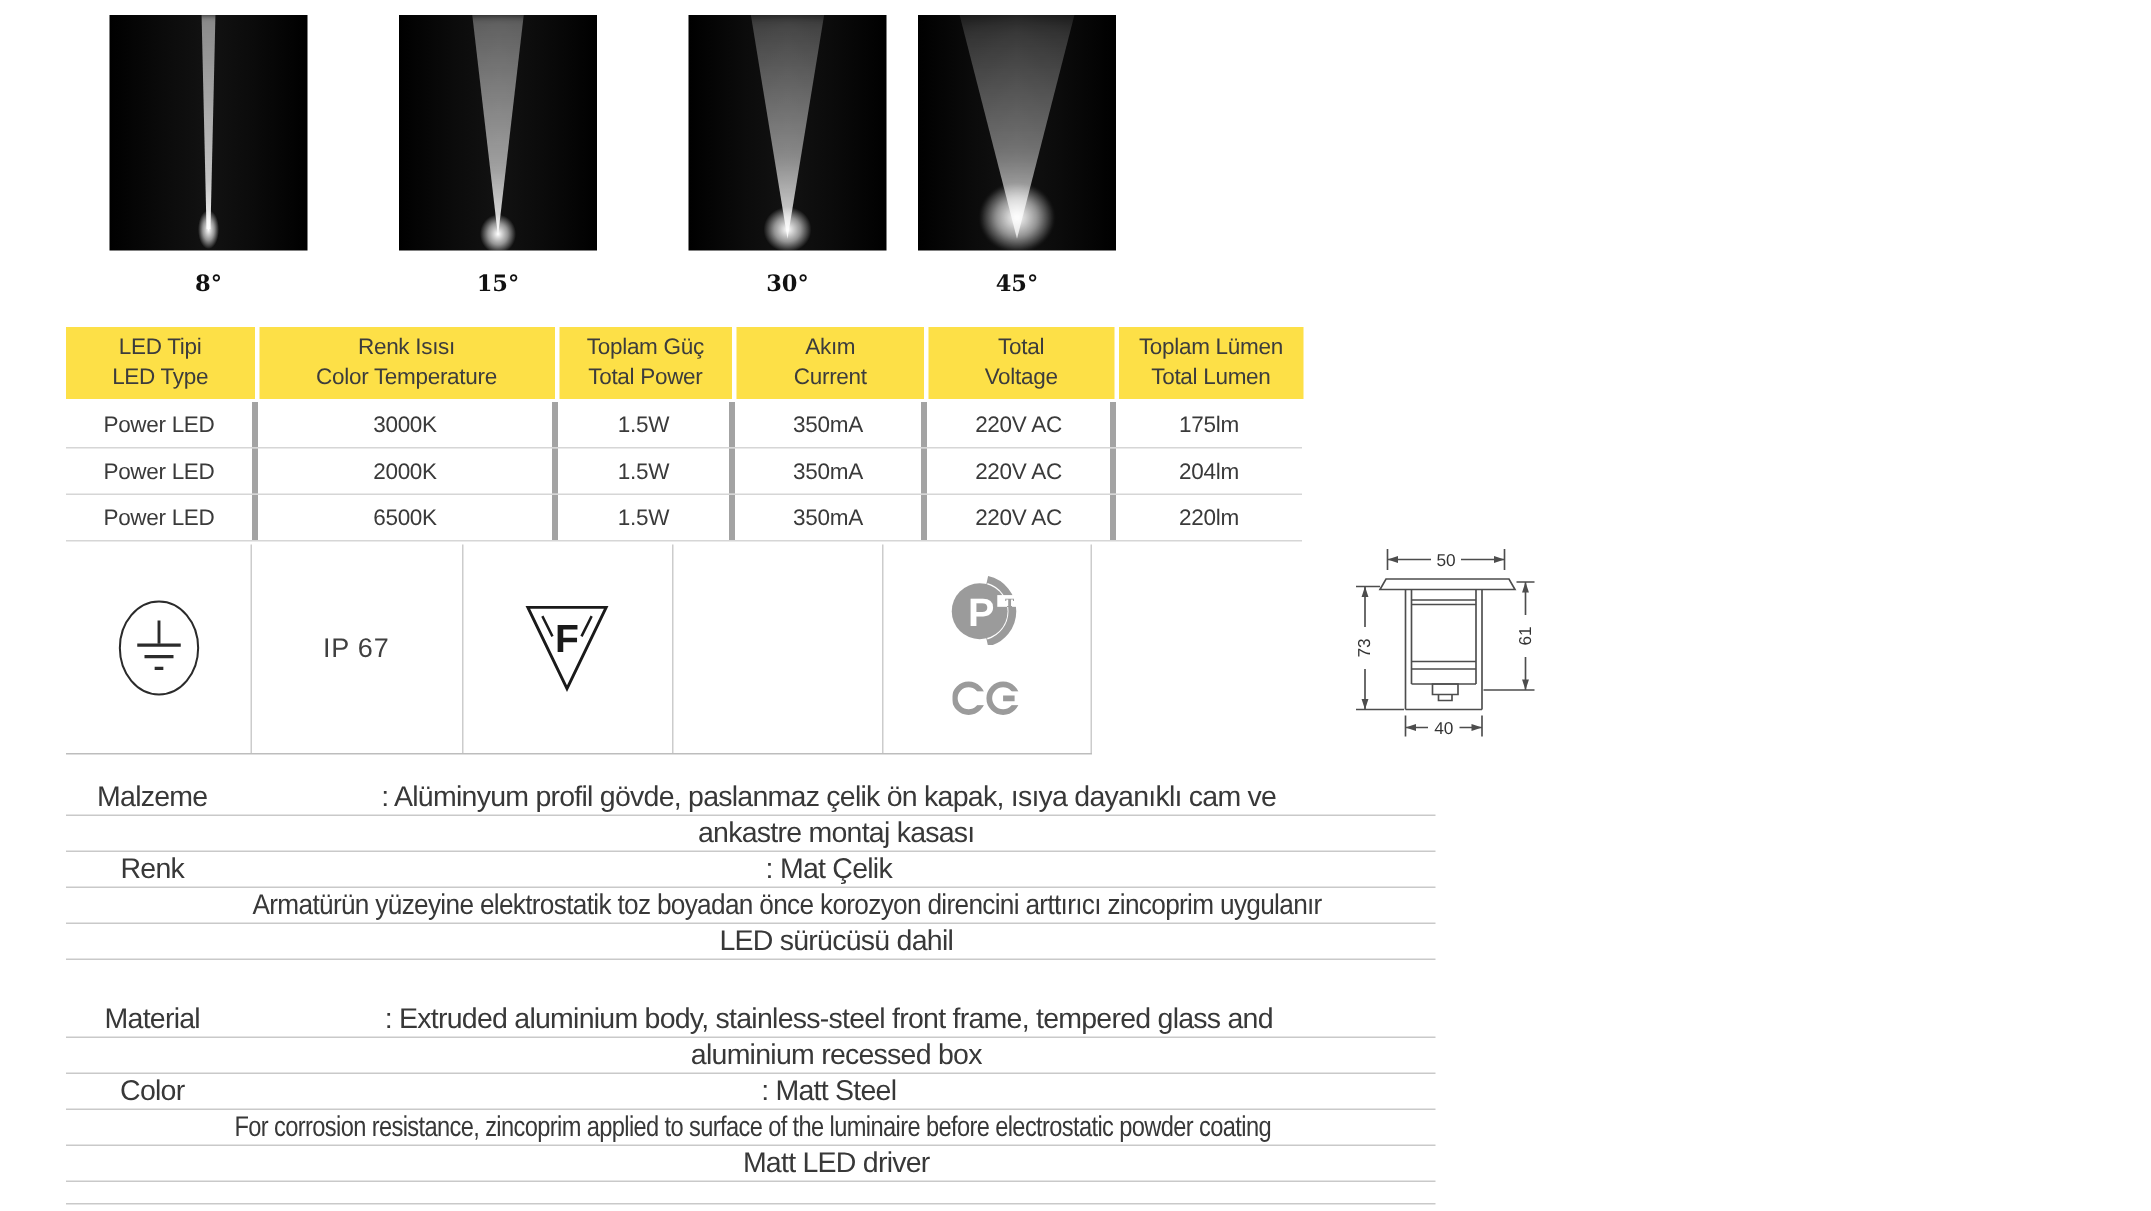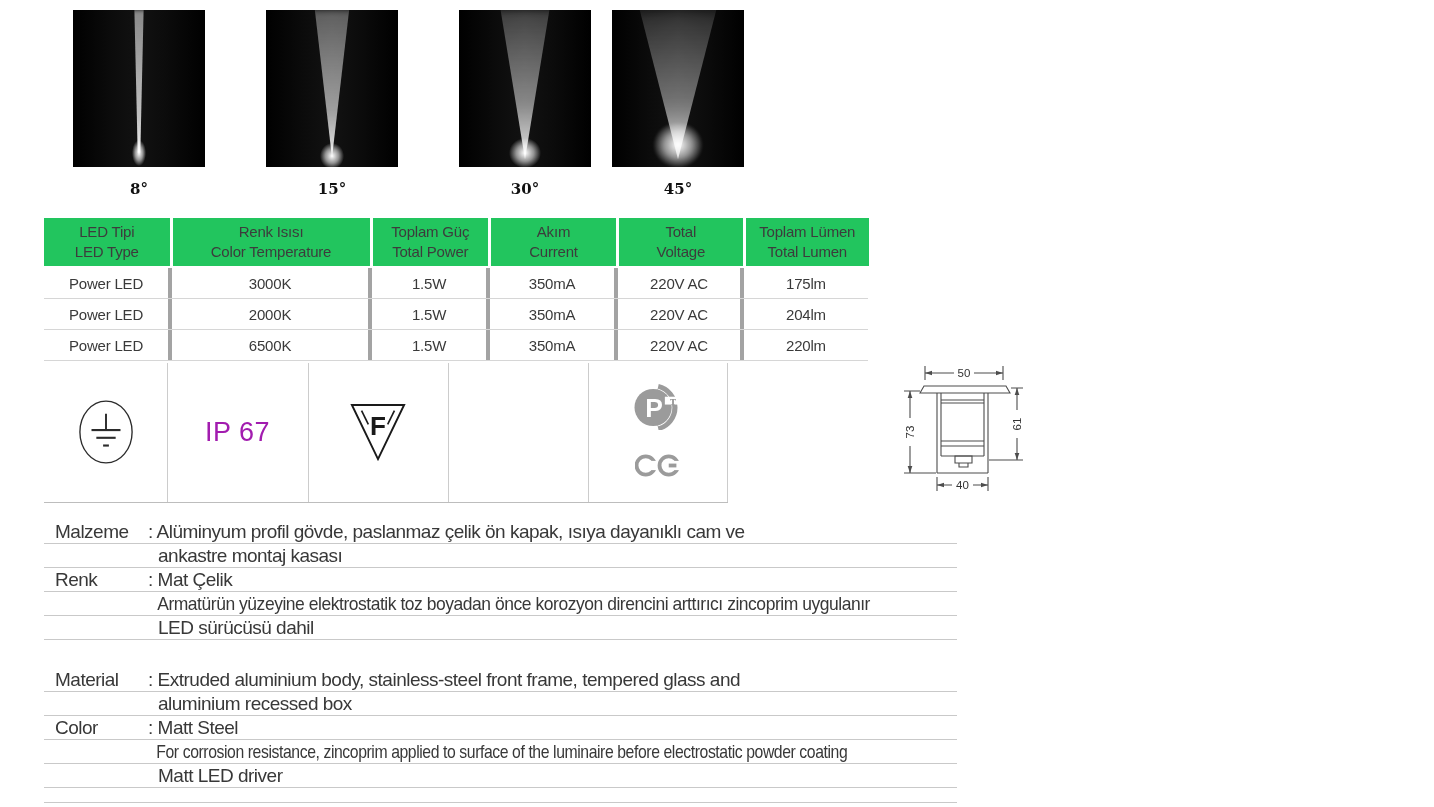--- a/index.html
+++ b/index.html
@@ -34,55 +34,55 @@
   .sp1 { width:14px; height:26px; top:143px; }
   .sp2 { width:24px; height:26px; top:146px; }
   .sp3 { width:32px; height:30px; top:143px; }
   .sp4 { width:50px; height:46px; top:135px; filter:blur(1px); }
   .beam-label { margin-top:13px; text-align:center; font-family:"DejaVu Serif", serif;
                 font-weight:bold; font-size:15px; color:#111; }
 
   
   .spec-table { position:absolute; left:44px; top:218px; width:824px; font-size:15px; letter-spacing:-.2px; }
   .thead { display:grid; grid-template-columns:125.5px 197px 115.5px 125px 123.5px 123.5px; column-gap:3px; height:48px; }
-  .hcell { background:#22c55e; color:#3c3c3c; display:flex; flex-direction:column;
+  .hcell { background:#fde047; color:#3c3c3c; display:flex; flex-direction:column;
            justify-content:center; align-items:center; line-height:20px; }
   .tbody { margin-top:2px; }
   .trow { display:grid; grid-template-columns:128px 200px 118px 128px 126px 124px;
           height:31px; border-bottom:1px solid #d6d6d6; }
   .tcell { display:flex; align-items:center; justify-content:center; color:#3a3a3a;
            border-right:4px solid #a3a3a3; }
   .tcell:last-child { border-right:none; }
 
   
   .cert-row { position:absolute; left:44px; top:362px; width:684px; height:141px;
               border-bottom:1px solid #bdbdbd; }
   .cert-cell { position:absolute; top:0; height:140px; display:flex; align-items:center;
                justify-content:center; flex-direction:column; }
   .cc1{left:0;width:123px} .cc2{left:123px;width:141px} .cc3{left:264px;width:140px}
   .cc4{left:404px;width:140px} .cc5{left:544px;width:140px; gap:20px;}
   .vl { position:absolute; top:1px; height:139px; width:1px; background:#cccccc; }
   .vl1{left:123px} .vl2{left:264px} .vl3{left:404px} .vl4{left:544px} .vl5{left:683px}
-  .ip-text { font-size:27px; color:#a21caf; letter-spacing:.5px; }
+  .ip-text { font-size:18px; color:#404040; letter-spacing:.5px; }
   .f-letter { font-size:27px; font-weight:bold; fill:#1a1a1a; font-family:"Liberation Sans",sans-serif; }
   .pct-p { font-size:27px; font-weight:bold; fill:#ffffff; font-family:"Liberation Sans",sans-serif; }
   .pct-t { font-size:11px; font-weight:bold; fill:#9b9b9b; font-family:"DejaVu Serif",serif; }
 
   
   .drawing { position:absolute; left:880px; top:360px; }
   .dline { stroke:#4d4d4d; stroke-width:1.1; fill:none; }
   .dfill { fill:#4d4d4d; stroke:none; }
   .dtext { font-size:11.5px; fill:#333; font-family:"Liberation Sans",sans-serif; }
 
   
   .spec-block { position:absolute; left:44px; width:913px; font-size:19px; letter-spacing:-.5px; color:#383838; }
   .tr-block { top:520px; }
   .en-block { top:668px; }
   .srow { height:24px; display:flex; align-items:center; border-bottom:1px solid #c9c9c9;
-          line-height:24px; white-space:nowrap; }
+          line-height:24px; white-space:nowrap;text-align:center; }
   .slabel { width:104px; flex:0 0 104px; padding-left:11px; }
   .stext { flex:1 1 auto; overflow:visible; }
   .cont .stext { padding-left:10px; }
   .squeeze { transform:scaleX(.92); transform-origin:left center; }
   .squeeze-more { transform:scaleX(.83); transform-origin:left center; }
   .bottom-rule { position:absolute; left:44px; top:802px; width:913px; height:1px; background:#c9c9c9; }
 </style>
 </head>
 <body>
 

